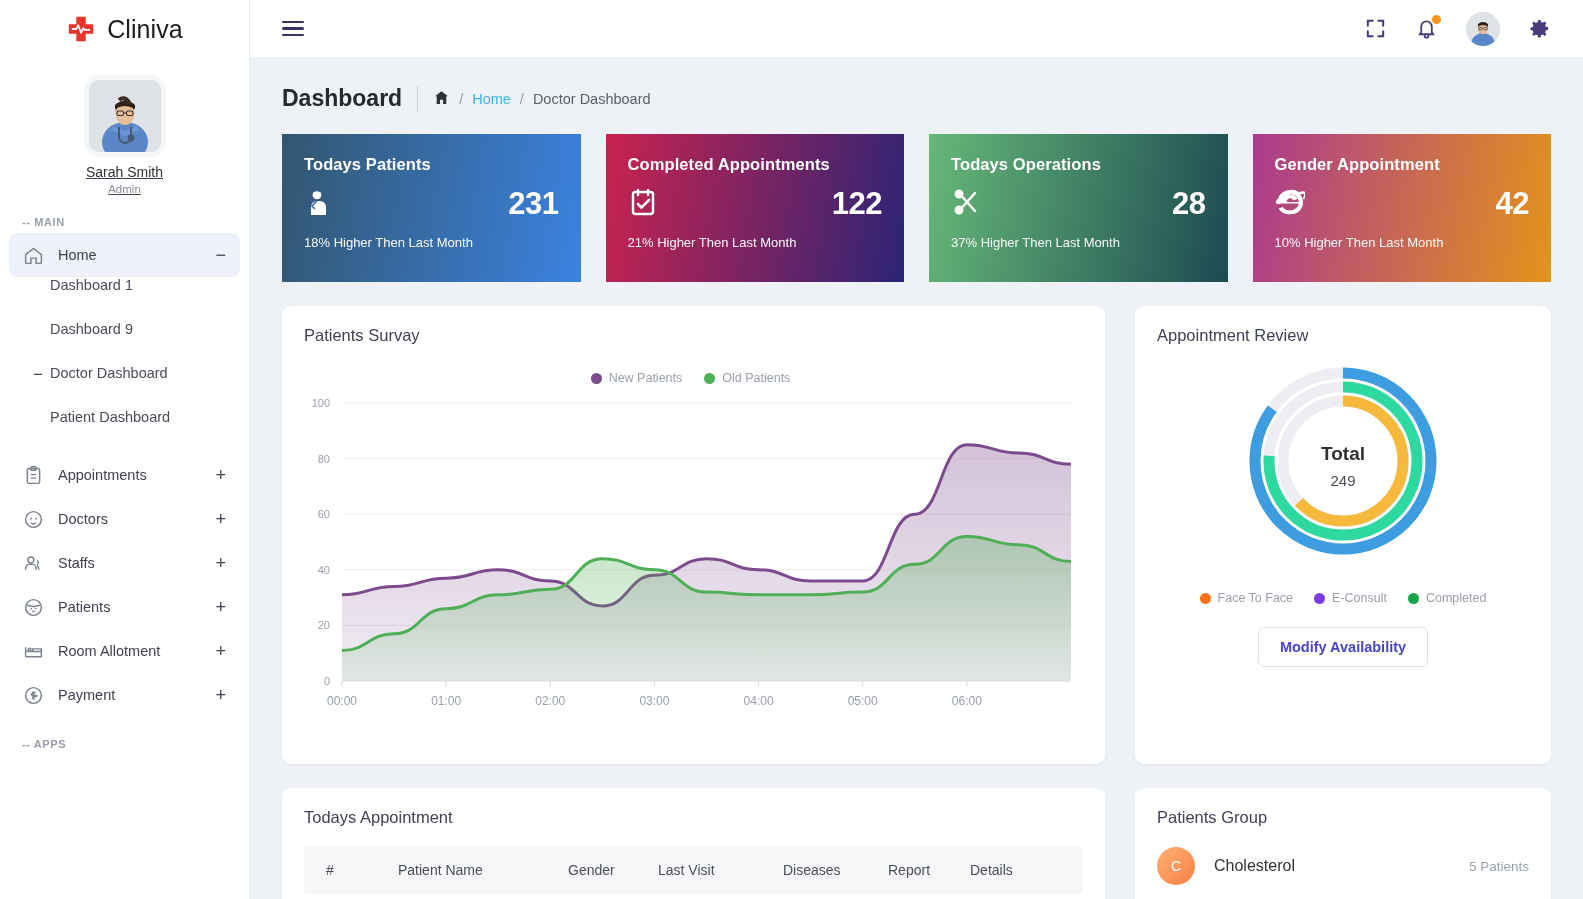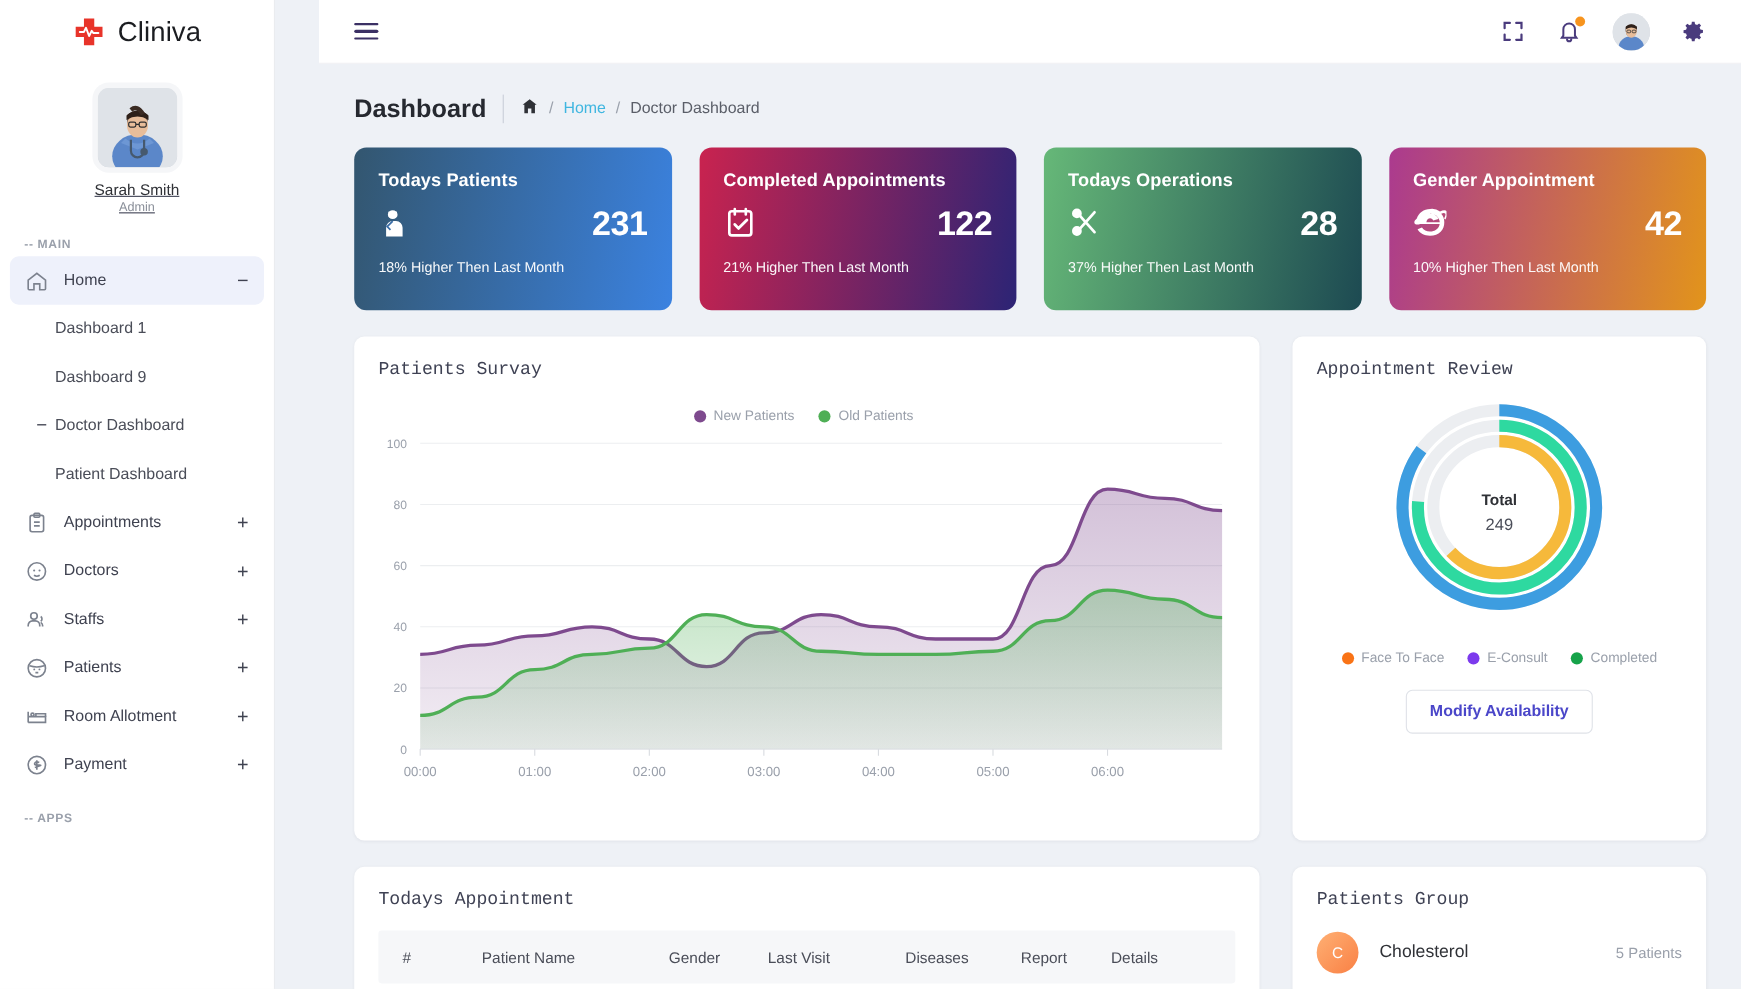--- a/index.html
+++ b/index.html
@@ -3,21 +3,21 @@
 <meta charset="utf-8">
 <style>
   * { box-sizing: border-box; margin: 0; padding: 0; }
   html, body {
     width: 1583px; height: 899px;
     overflow: hidden;
     font-family: "Liberation Sans", sans-serif;
     background: #eef1f6;
     color: #3f4254;
   }
-  .app { display: flex; width: 1583px; height: 899px; gap: 40px; }
+  .app { display: flex; width: 1583px; height: 899px; }
 
   
   .sidebar {
     width: 250px; min-width: 250px; height: 899px;
     background: #ffffff;
     border-right: 1px solid #eaecef;
     overflow: hidden;
     position: relative;
   }
   .brand { height: 58px; display: flex; align-items: center; justify-content: center; gap: 11px; }
@@ -44,21 +44,21 @@
     border-radius: 8px; cursor: pointer;
     font-size: 14.5px; color: #3f4250;
   }
   .nav-item.active { background: #eef1fb; }
   .nav-ico { width: 21px; height: 21px; flex: 0 0 21px; display: flex; align-items: center; justify-content: center; color: #7c828e; }
   .nav-ico svg { width: 21px; height: 21px; fill: none; stroke: #7c828e; stroke-width: 1.7; }
   .nav-txt { flex: 1; }
   .nav-plus { font-size: 18px; color: #3f4250; line-height: 1; }
   .nav-minus { font-size: 18px; color: #3f4250; line-height: 1; }
   .sub-item {
-    height: 44px; padding-left: 50px; display: flex; align-items: center;
+    height: 44px; padding-left: 50px; display: flex; align-items: flex-start;
     font-size: 14.5px; color: #4a4d58; cursor: pointer; position: relative;
   }
   .sub-item .dash { position: absolute; left: 33px; font-size: 17px; color: #3f4250; }
   .badge-new {
     background: #2e7df6; color: #fff; font-size: 11px; font-weight: bold;
     padding: 3px 9px; border-radius: 11px;
   }
 
   
   .main { flex: 1; height: 899px; display: flex; flex-direction: column; overflow: hidden; }
@@ -88,48 +88,48 @@
   .page-title { font-size: 23px; font-weight: bold; color: #262930; }
   .vline { width: 1px; height: 26px; background: #c9ced8; }
   .crumbs { display: flex; align-items: center; gap: 9px; font-size: 14.5px; color: #5a5e68; }
   .crumb-link { color: #3fb6e0; cursor: pointer; }
   .crumb-sep { color: #9aa0ab; }
   .home-ico svg { width: 17px; height: 17px; fill: #2f3136; }
 
   
   .stats { display: grid; grid-template-columns: repeat(4, 1fr); gap: 25px; margin-bottom: 24px; }
   .stat {
-    height: 148px; border-radius: 11px; padding: 21px 22px 0 22px;
+    height: 148px; border-radius: 0; padding: 21px 22px 0 22px;
     color: #fff; position: relative; overflow: hidden;
   }
   .stat-title { font-size: 16.5px; font-weight: bold; letter-spacing: .1px; }
   .stat-mid { display: flex; align-items: center; justify-content: space-between; margin-top: 12px; }
   .stat-ico svg { width: 30px; height: 30px; fill: #fff; }
   .stat-val { font-size: 31px; font-weight: bold; letter-spacing: -.5px; }
   .stat-sub { margin-top: 13px; font-size: 13px; opacity: .96; }
 
   
   .row2 { display: grid; grid-template-columns: 823px 1fr; gap: 30px; margin-bottom: 24px; }
   .panel { background: #fff; border-radius: 9px; box-shadow: 0 1px 3px rgba(16,24,40,.05); }
-  .panel-title { font-size: 16.5px; color: #3f4254; padding: 20px 22px 0 22px; font-family: Liberation Mono, monospace; }
+  .panel-title { font-size: 16.5px; color: #3f4254; padding: 20px 22px 0 22px; }
 
   .chart-wrap { height: 393px; position: relative; padding: 0 6px 0 0; }
   .legend-top { display: flex; align-items: center; justify-content: center; gap: 22px; margin-top: 26px; }
   .lg { display: flex; align-items: center; gap: 7px; font-size: 12.5px; color: #9aa0ab; }
   .lg-dot { width: 11px; height: 11px; border-radius: 50%; }
   .chart-svg { display: block; margin-top: 8px; }
 
   
   .donut-box { height: 393px; display: flex; flex-direction: column; align-items: center; }
   .donut-wrap { margin-top: 16px; position: relative; width: 230px; height: 210px; }
   .donut-center {
     position: absolute; inset: 0; display: flex; flex-direction: column;
     align-items: center; justify-content: center; pointer-events: none;
   }
-  .donut-total-label { font-size: 14px; font-weight: bold; color: #2f3136; }
+  .donut-total-label { font-size: 19px; font-weight: bold; color: #2f3136; }
   .donut-total-val { font-size: 15px; color: #4a4d58; margin-top: 7px; }
   .donut-legend { display: flex; gap: 21px; margin-top: 20px; font-size: 13.5px; color: #5a5e68; }
   .btn-outline {
     margin-top: 22px; padding: 11px 21px; border: 1px solid #dfe2e8; border-radius: 6px;
     background: #fff; color: #4a46c9; font-size: 14.5px; font-weight: bold; cursor: pointer;
   }
 
   
   .row3 { display: grid; grid-template-columns: 823px 1fr; gap: 30px; }
   .table-head {

